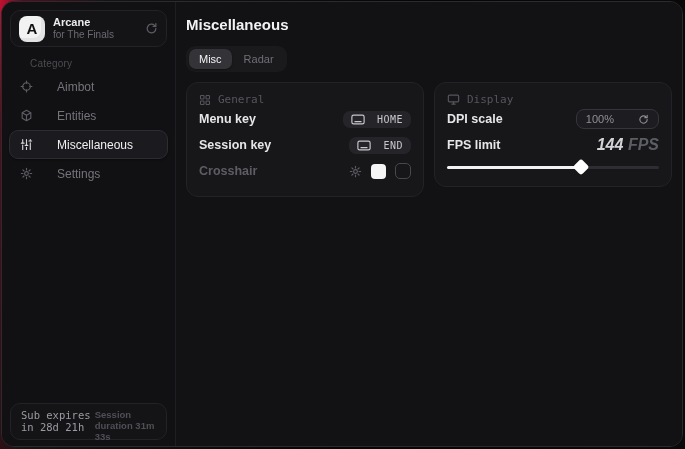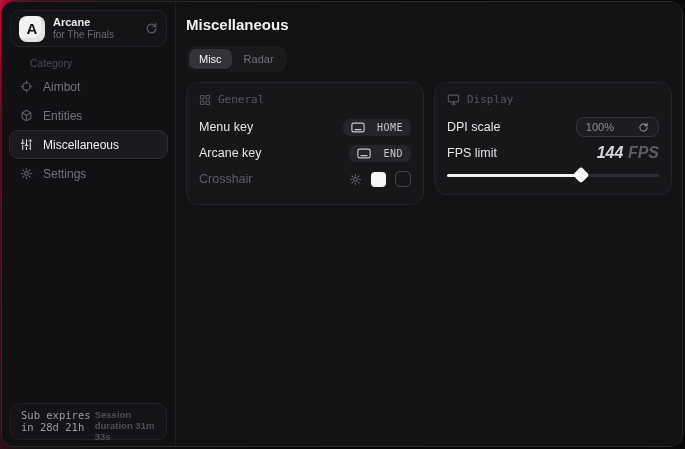--- a/index.html
+++ b/index.html
@@ -40,21 +40,21 @@
   .brand-text { flex:1; line-height:1.15; }
   .brand-title { color:#ececef; font-size:11px; font-weight:bold; }
   .brand-sub { color:#6b6b72; font-size:10px; }
   .sync-btn { color:#5a5a61; display:flex; align-items:center; cursor:pointer; }
   .category {
     position:absolute; left:28px; top:56px;
     color:#4c4c53; font-size:10px; letter-spacing:0.2px;
   }
   .nav { position:absolute; left:7px; right:7px; top:70px; }
   .nav-item {
-    height:29px; display:flex; align-items:center; gap:10px;
+    height:29px; display:flex; align-items:center; gap:24px;
     padding:0 10px; margin-bottom:0px;
     color:#74747b; font-size:12px; border-radius:9px;
     border:1px solid transparent; cursor:pointer;
   }
   .nav-item .nicon { display:flex; align-items:center; color:#5e5e65; }
   .nav-item.active {
     background:#1b1b1f; border-color:#2c2c31; color:#f0f0f2;
     box-shadow:0 1px 2px rgba(0,0,0,0.4);
   }
   .nav-item.active .nicon { color:#d7d7db; }
@@ -77,25 +77,25 @@
   .tab {
     font-size:11px; color:#6f6f76; padding:4px 10px;
     border-radius:7px; cursor:pointer;
   }
   .tab.active { background:#333338; color:#f2f2f3; box-shadow:0 1px 2px rgba(0,0,0,0.35); }
   .cards { position:absolute; left:10px; right:10px; top:80px; display:flex; gap:10px; align-items:flex-start; }
   .card {
     background:#17171a; border:1px solid #232327; border-radius:12px;
     padding:10px 12px 12px 12px; flex:1;
   }
-  .card-head { display:flex; align-items:center; gap:7px; color:#55555c; margin-bottom:8px; }
+  .card-head { display:flex; align-items:center; gap:7px; color:#55555c; }
   .card-head .cicon { display:flex; align-items:center; }
   .card-title { font-family:"DejaVu Sans Mono", monospace; font-size:11px; }
   .row { display:flex; align-items:center; justify-content:space-between; height:26px; }
-  .row-label { color:#e6e6e9; font-size:12.5px; font-weight:normal; }
+  .row-label { color:#e6e6e9; font-size:12.5px; font-weight:bold; }
   .row-label.dim { color:#5d5d64; }
   .keycap {
     display:flex; align-items:center; gap:12px;
     background:#252529; border-radius:7px; padding:3px 8px;
     color:#c7c7cc; cursor:pointer;
   }
   .keycap .ktext { font-family:"DejaVu Sans Mono", monospace; font-size:10px; letter-spacing:0.5px; }
   .cross-controls { display:flex; align-items:center; gap:9px; }
   .gear-btn { color:#5d5d64; display:flex; align-items:center; cursor:pointer; }
   .swatch { width:15px; height:15px; border-radius:4px; background:#f5f5f6; cursor:pointer; }
@@ -227,21 +227,21 @@
               <svg width="14" height="11" viewBox="0 0 24 18" fill="none" stroke="currentColor" stroke-width="2">
                 <rect x="1.5" y="1.5" width="21" height="15" rx="3"></rect>
                   <path d="M6 12.5h12"></path>
               </svg>
             </span>
             <span class="ktext">HOME</span>
           </span>
         </div>
 
         <div class="row">
-          <span class="row-label">Arcane key</span>
+          <span class="row-label">Session key</span>
           <span class="keycap">
             <span>
               <svg width="14" height="11" viewBox="0 0 24 18" fill="none" stroke="currentColor" stroke-width="2">
                 <rect x="1.5" y="1.5" width="21" height="15" rx="3"></rect>
                   <path d="M6 12.5h12"></path>
               </svg>
             </span>
             <span class="ktext">END</span>
           </span>
         </div>

